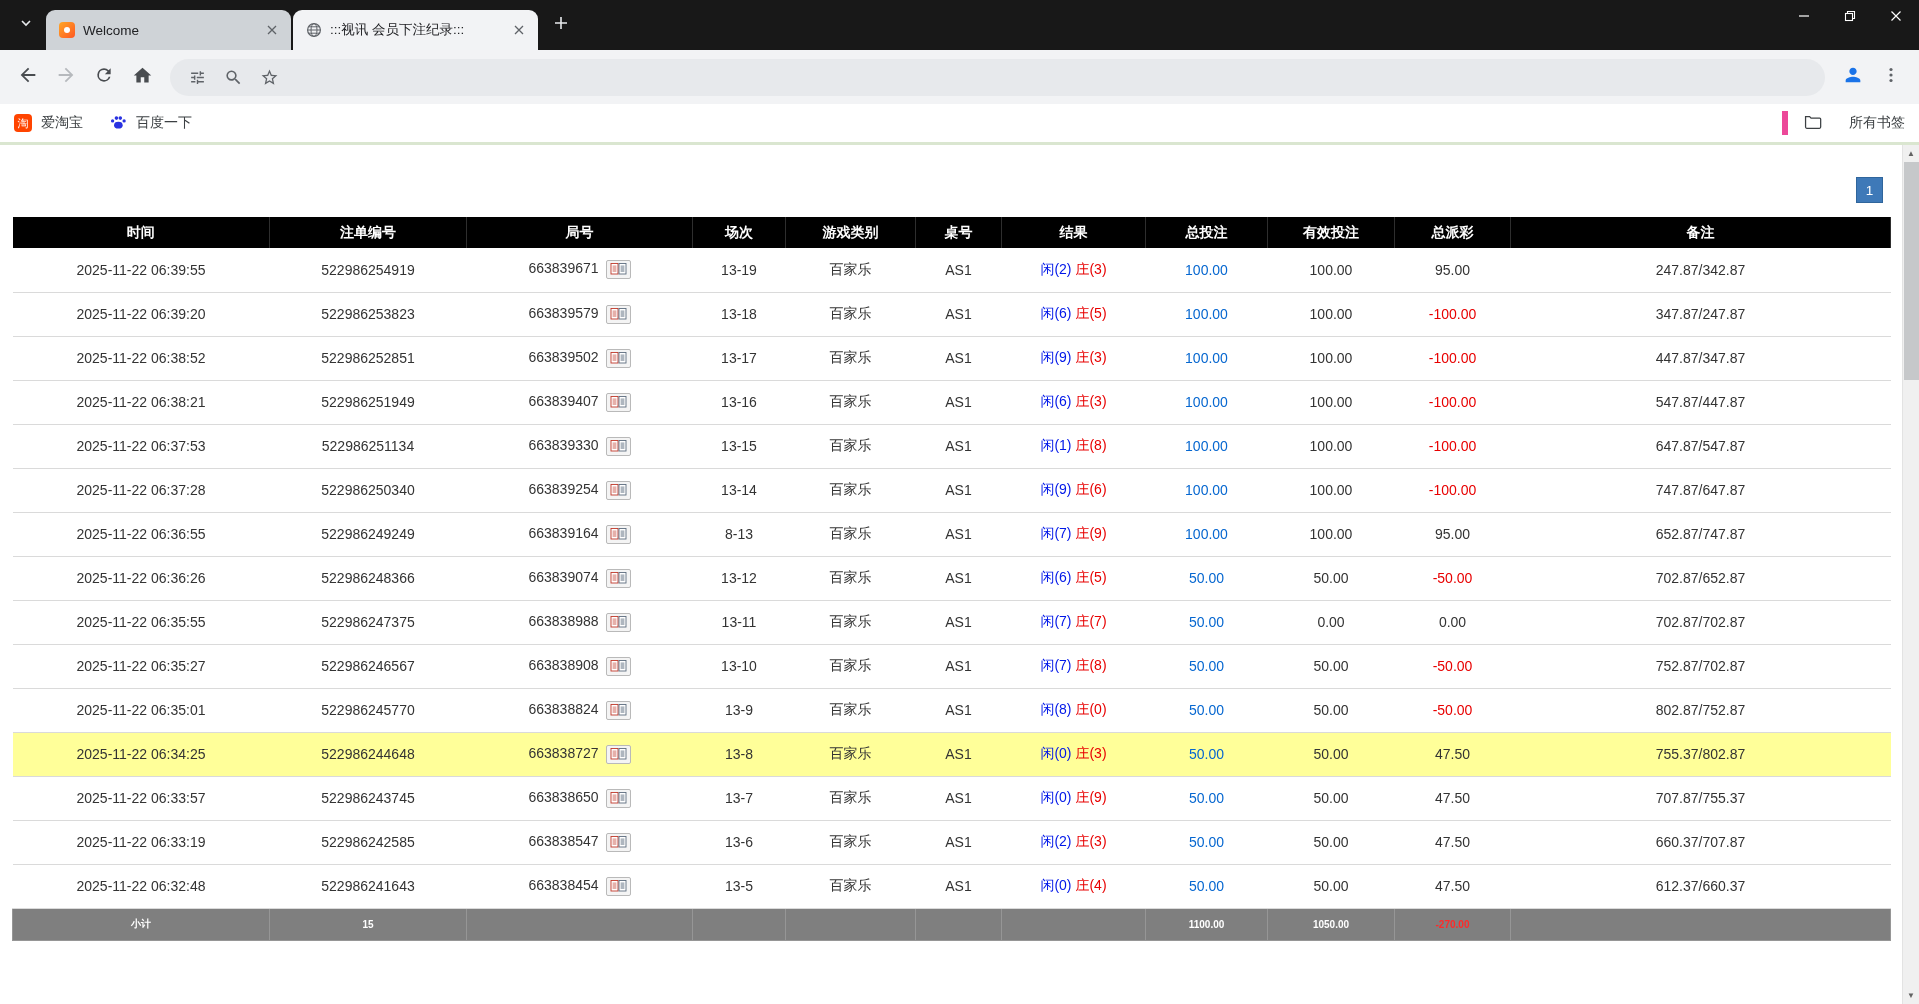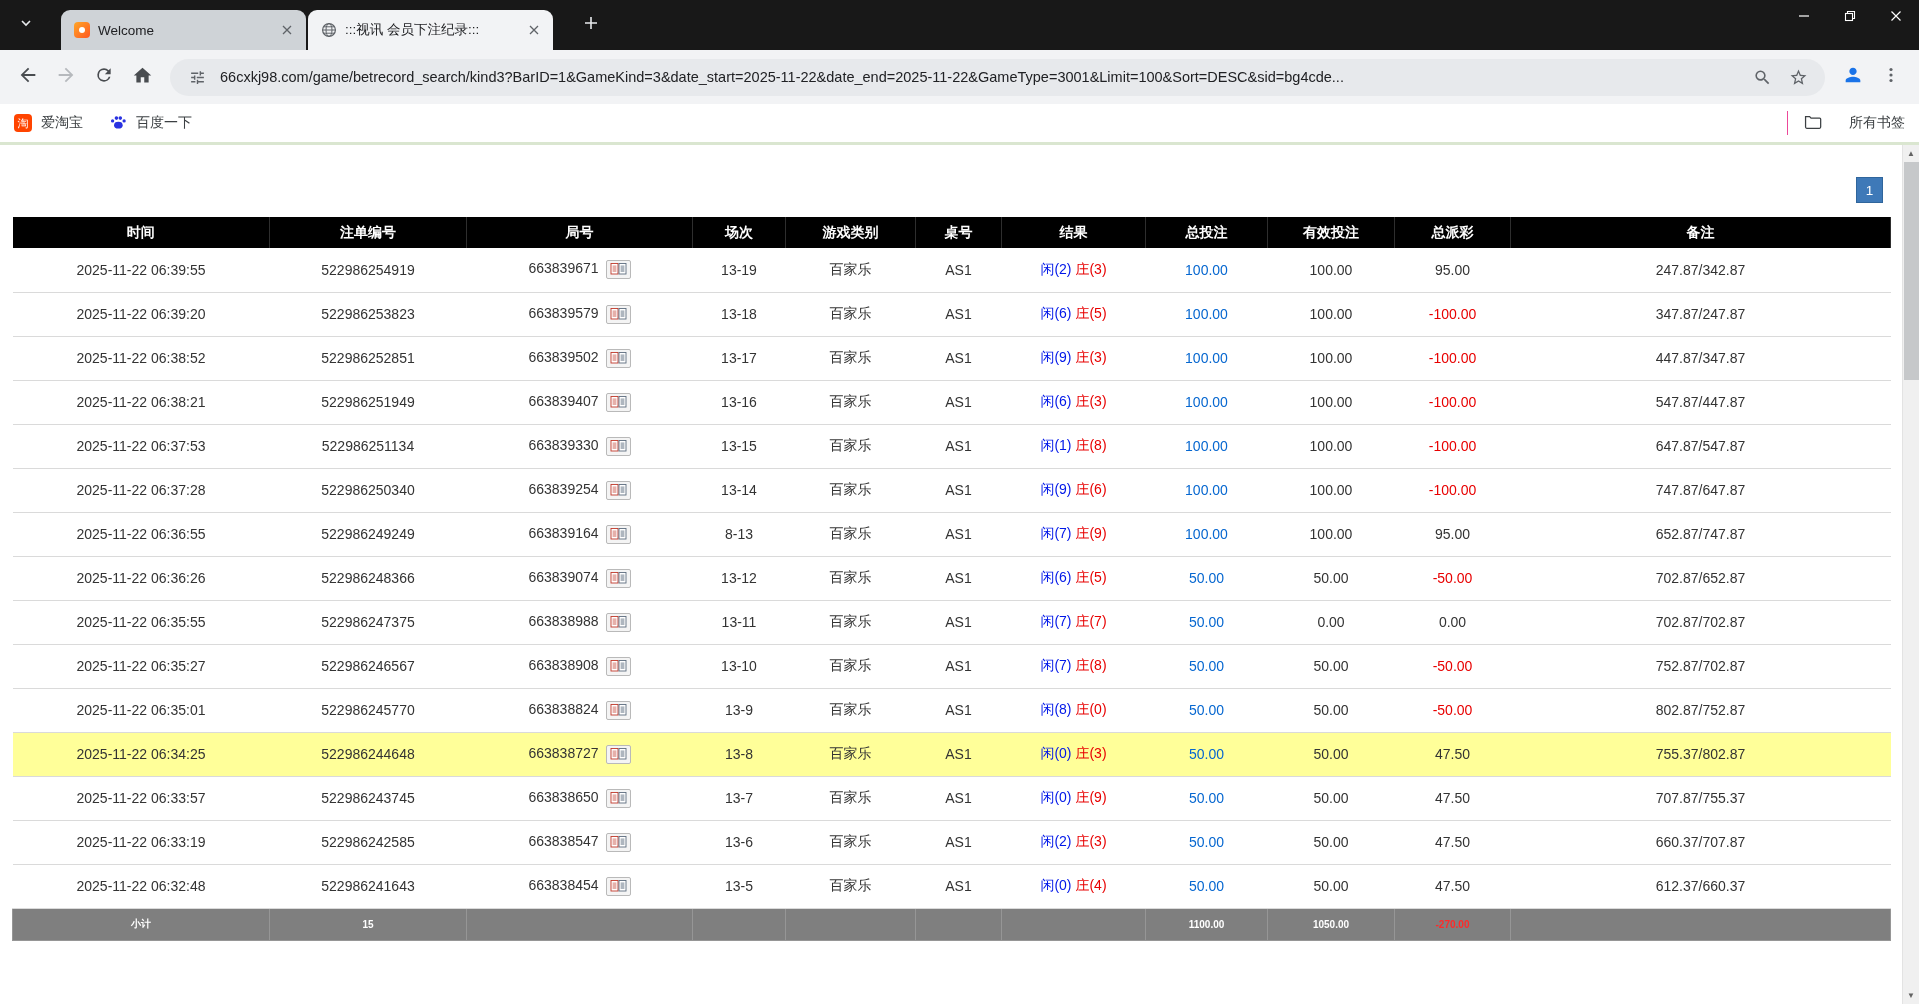--- a/index.html
+++ b/index.html
@@ -1,19 +1,19 @@
 <!DOCTYPE html>
 <html><head>
 <meta charset="utf-8">
 <style>
   * { box-sizing: border-box; margin: 0; padding: 0; }
   html,body { width:1919px; height:1004px; overflow:hidden; font-family:"Liberation Sans",sans-serif; background:#fff; }
 
   
-  .titlebar { height:50px; background:#181818; display:flex;gap:15px; }
+  .titlebar { height:50px; background:#181818; display:flex; }
   .tab-search { width:32px; height:32px; align-self:center; margin:0 4px 0 10px; display:flex; align-items:center; justify-content:center; border-radius:50%; }
   .tabs-wrap { display:flex; align-items:flex-end; height:100%; }
   .tab { width:245px; height:40px; border-radius:9px 9px 0 0; display:flex; align-items:center; padding:0 10px 0 12px; gap:8px; }
   .tab.inactive { background:#cfd3d7; margin-right:2px; }
   .tab.active { background:#f2f3f5; }
   .tab-label { flex:1; font-size:13.5px; color:#202124; white-space:nowrap; overflow:hidden; text-overflow:ellipsis; }
   .tab-close { width:18px; height:18px; display:flex; align-items:center; justify-content:center; border-radius:50%; flex:none; }
   .favicon { width:17px; height:17px; flex:none; display:flex; align-items:center; justify-content:center; }
   .welcome-fav { width:16px; height:16px; border-radius:4px; background:linear-gradient(135deg,#ffa726,#ff5722); position:relative; }
   .welcome-fav::after { content:""; position:absolute; left:5px; top:5px; width:6px; height:6px; border-radius:50%; background:#fff; }
@@ -23,21 +23,21 @@
 
   .toolbar { height:54px; background:#f2f3f5; display:flex; align-items:center; padding:0 10px; gap:2px; }
   .nav-btn { width:36px; height:36px; border-radius:50%; display:flex; align-items:center; justify-content:center; flex:none; }
   .omnibox { flex:1; height:37px; background:#e7e9ec; border-radius:19px; display:flex; align-items:center; padding:0 14px; margin:0 8px; gap:10px; min-width:0; }
   .omni-url { flex:1; font-size:14.5px; color:#202124; white-space:nowrap; overflow:hidden; }
   .omni-icon { flex:none; display:flex; align-items:center; justify-content:center; width:26px; height:26px; }
 
   .bookmarks { height:38px; background:#ffffff; display:flex; align-items:center; padding:0 14px; gap:26px; }
   .bm-item { display:flex; align-items:center; gap:9px; font-size:14px; color:#3c4043; }
   .taobao-ic { width:18px; height:18px; background:#ff4400; border-radius:4px; color:#fff; font-size:11px; display:flex; align-items:center; justify-content:center; }
-  .bm-right { margin-left:auto; display:flex; align-items:center; gap:27px; border-left:1px solid #ec4899; padding-left:16px; height:24px; font-size:14px; color:#3c4043; }
+  .bm-right { margin-left:auto; display:flex; align-items:center; gap:27px; border-left:6px solid #ec4899; padding-left:16px; height:24px; font-size:14px; color:#3c4043; }
 
   .page-top-strip { height:3px; background:#dae6d0; }
 
   
   .page { position:relative; height:859px; background:#fff; padding:0 12px; }
   .scrollbar { position:absolute; top:0; right:0; width:17px; height:100%; background:#f0f0f0; border-left:1px solid #e3e3e3; }
   .sb-arrow { height:17px; display:flex; align-items:center; justify-content:center; font-size:8px; color:#636363; }
   .sb-arrow.down { position:absolute; bottom:0; left:0; width:100%; }
   .sb-thumb { position:absolute; top:17px; left:1px; width:15px; height:218px; background:#c6c8ca; }
 
@@ -142,21 +142,20 @@
     <span><svg width="21" height="21" viewBox="0 0 24 24">
           <path d="M10 20v-6h4v6h5v-8h3L12 3 2 12h3v8z" fill="#494c50"></path>
         </svg></span>
   </div>
   <div class="omnibox">
     <span class="omni-icon">
       <svg width="17" height="17" viewBox="0 0 24 24">
           <path d="M3 17v2h6v-2H3zM3 5v2h10V5H3zm10 16v-2h8v-2h-8v-2h-2v6h2zM7 9v2H3v2h4v2h2V9H7zm14 4v-2H11v2h10zm-6-4h2V7h4V5h-4V3h-2v6z" fill="#5f6368"></path>
         </svg>
     </span>
-    <span class="omni-url">66cxkj98.com/game/betrecord_search/kind3?BarID=1&amp;GameKind=3&amp;date_start=2025-11-22&amp;date_end=2025-11-22&amp;GameType=3001&amp;Limit=100&amp;Sort=DESC&amp;sid=bg4cde...</span>
     <span class="omni-icon">
       <svg width="19" height="19" viewBox="0 0 24 24">
           <path d="M15.5 14h-.79l-.28-.27A6.47 6.47 0 0 0 16 9.5 6.5 6.5 0 1 0 9.5 16c1.61 0 3.09-.59 4.23-1.57l.27.28v.79l5 4.99L20.49 19l-4.99-5zm-6 0C7.01 14 5 11.99 5 9.5S7.01 5 9.5 5 14 7.01 14 9.5 11.99 14 9.5 14z" fill="#5f6368"></path>
         </svg>
     </span>
     <span class="omni-icon">
       <svg width="19" height="19" viewBox="0 0 24 24">
           <path d="M22 9.24l-7.19-.62L12 2 9.19 8.63 2 9.24l5.46 4.73L5.82 21 12 17.27 18.18 21l-1.63-7.03L22 9.24zM12 15.4l-3.76 2.27 1-4.28-3.32-2.88 4.38-.38L12 6.1l1.71 4.04 4.38.38-3.32 2.88 1 4.28L12 15.4z" fill="#5f6368"></path>
         </svg>
     </span>

